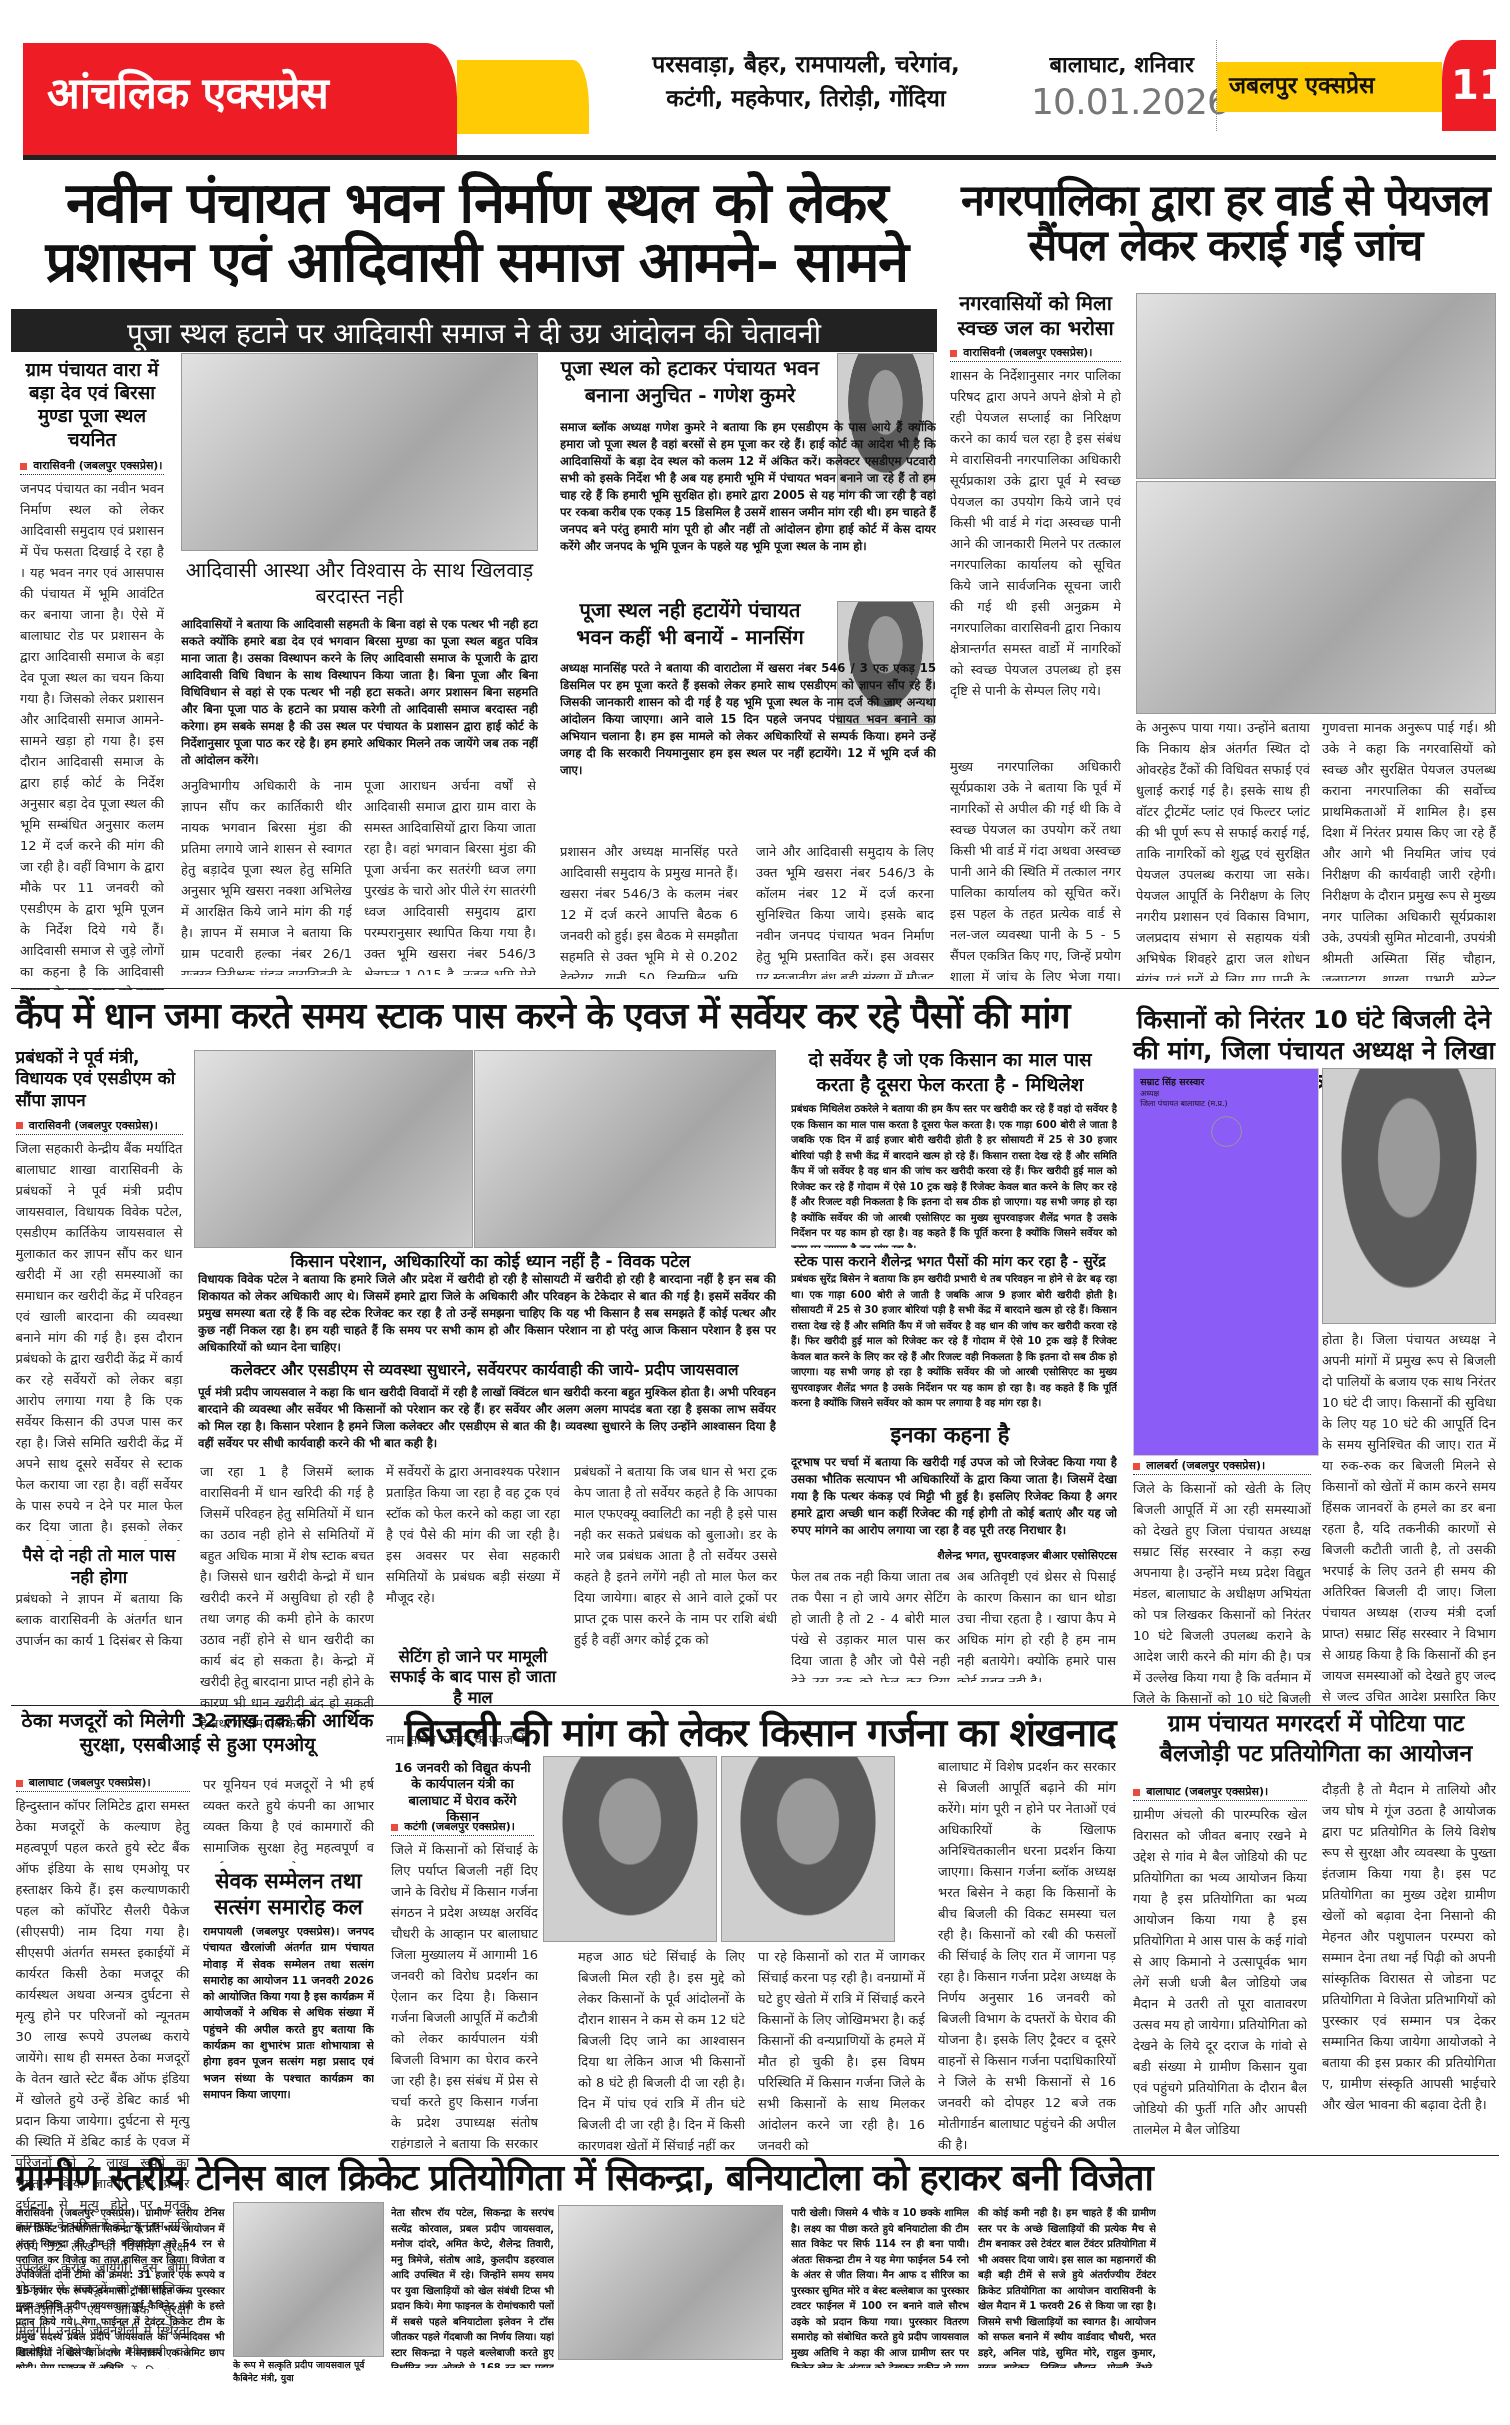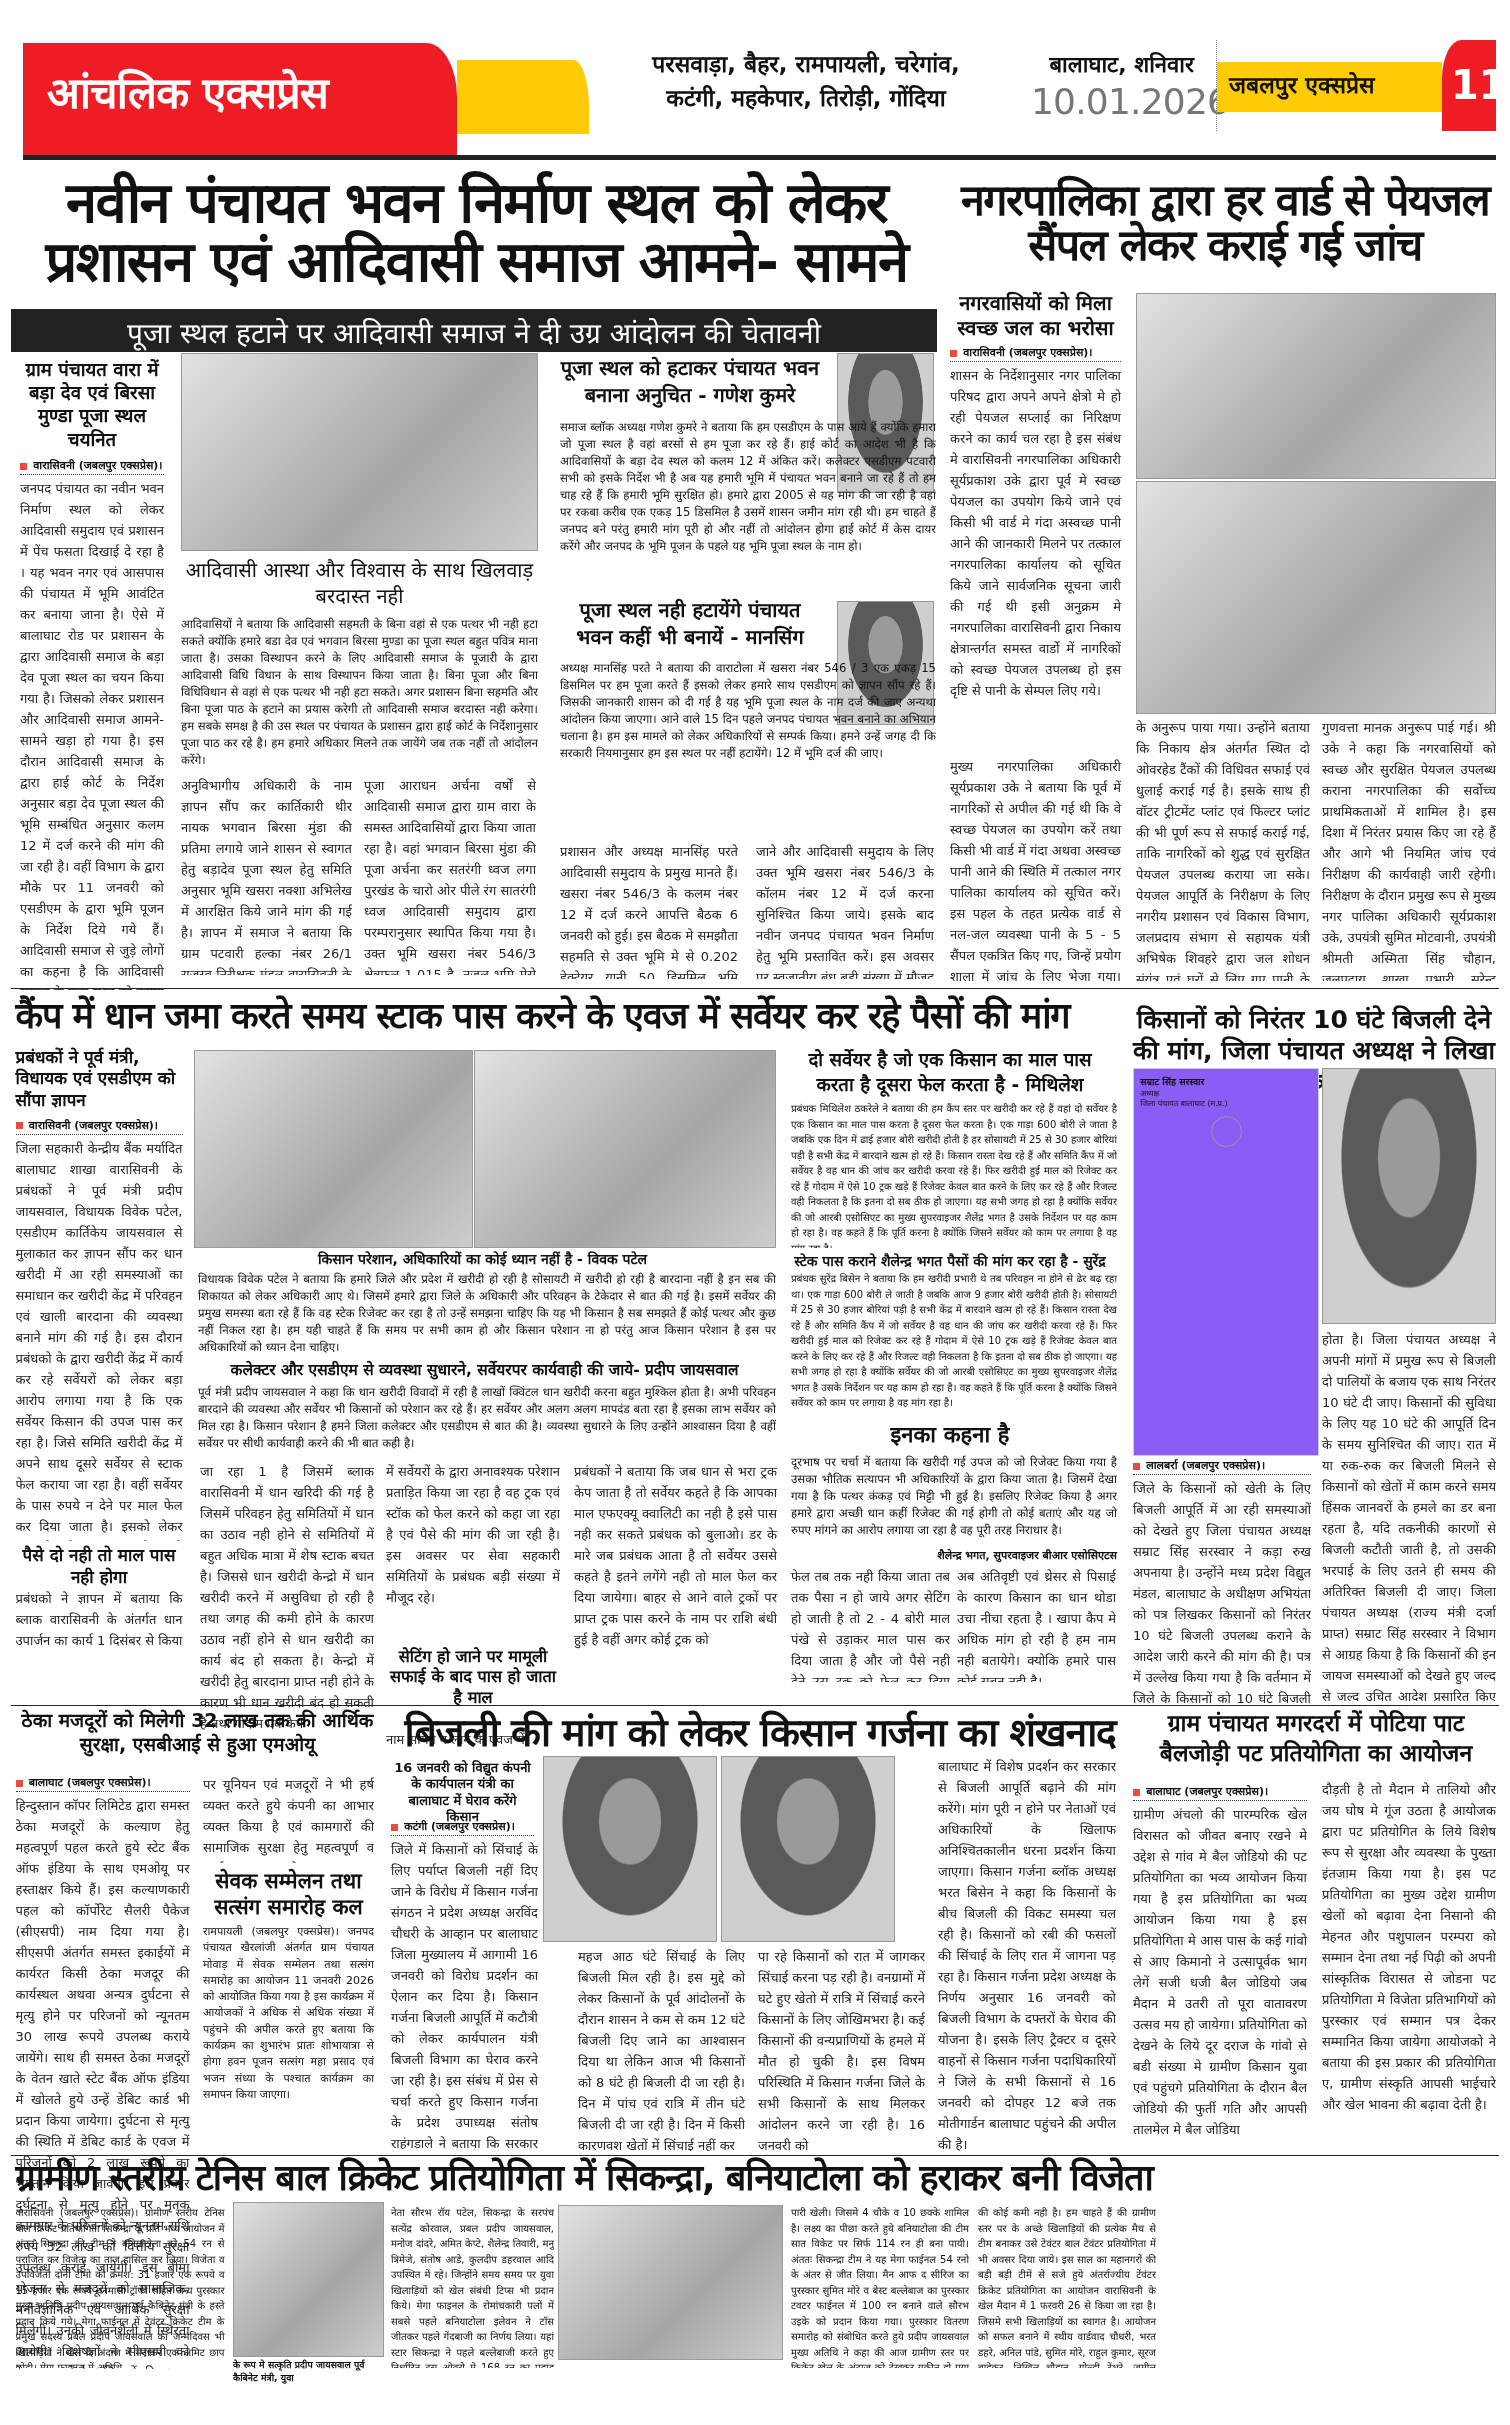--- a/index.html
+++ b/index.html
@@ -29,21 +29,21 @@
   .body-text { font-size: 13px; line-height: 21px; text-align: justify; color: #222; }
   .dateline { font-size: 11px; font-weight: bold; border-bottom: 1.6px dotted #333; padding-bottom: 1.6px; margin-bottom: 3.1px; }
   .bullet-sq { display: inline-block; width: 7px; height: 7px; background: #e94b3c; margin-right: 6.2px; vertical-align: middle; }
   .photo { background: linear-gradient(135deg, #bdbdbd, #6f6f6f 60%, #9c9c9c); border: 0.8px solid #999; }
   .photo.light { background: linear-gradient(135deg, #e2e2e2, #a6a6a6 60%, #cdcdcd); }
   .photo.portrait { background: radial-gradient(ellipse at 50% 35%, #9a9a9a 0 25%, #5a5a5a 26% 55%, #cfcfcf 56%); }
   .letterhead { background: #8b5cf6; border: 0.8px solid #ccc; }
   .rule-h { border-top: 1.6px solid #222; }
   .caption-h { font-size: 20px; font-weight: normal; text-align: center; line-height: 1.3; }
   .sub-bold { font-size: 17px; font-weight: bold; text-align: center; line-height: 1.35; }
-  .small-bold { font-size: 11.6px; line-height: 17px; font-weight: normal; text-align: justify; }
+  .small-bold { font-size: 11.6px; line-height: 17px; font-weight: bold; text-align: justify; }
   .h2 { font-size: 36px; font-weight: bold; letter-spacing: -1.2px; line-height: 1.1; }
   .attr { font-size: 11px; font-weight: bold; text-align: right; }
 </style>
 </head>
 <body>
 
 <div class="abs masthead-red"></div>
 <div class="abs masthead-yellow"></div>
 <div class="abs masthead-title">आंचलिक एक्सप्रेस</div>
 <div class="abs places">
@@ -103,21 +103,21 @@
 <div class="abs" style="left:15.5px;top:1047px;width:167px;">
   <div class="sub-h" style="font-size:17px;text-align:left;">प्रबंधकों ने पूर्व मंत्री, विधायक एवं एसडीएम को सौंपा ज्ञापन</div>
   <div class="dateline" style="margin-top:6.2px;"><span class="bullet-sq"></span><span>वारासिवनी (जबलपुर एक्सप्रेस)।</span></div>
   <div class="body-text" style="height:403px;overflow:hidden;">जिला सहकारी केन्द्रीय बैंक मर्यादित बालाघाट शाखा वारासिवनी के प्रबंधकों ने पूर्व मंत्री प्रदीप जायसवाल, विधायक विवेक पटेल, एसडीएम कार्तिकेय जायसवाल से मुलाकात कर ज्ञापन सौंप कर धान खरीदी में आ रही समस्याओं का समाधान कर खरीदी केंद्र में परिवहन एवं खाली बारदाना की व्यवस्था बनाने मांग की गई है। इस दौरान प्रबंधको के द्वारा खरीदी केंद्र में कार्य कर रहे सर्वेयरों को लेकर बड़ा आरोप लगाया गया है कि एक सर्वेयर किसान की उपज पास कर रहा है। जिसे समिति खरीदी केंद्र में अपने साथ दूसरे सर्वेयर से स्टाक फेल कराया जा रहा है। वहीं सर्वेयर के पास रुपये न देने पर माल फेल कर दिया जाता है। इसको लेकर प्रबंधको के द्वारा उनके बड़े अधिकारियों के नाम से स्टाक पास कराने रुपए की मांग की जा रही है जिससे लेकर सेवा सहकारी समितियों के प्रबंधको सहित कर्मचारियों में भारी आक्रोश व्याप्त है।</div>
   <div class="sub-h" style="font-size:17px;margin-top:4.7px;">पैसे दो नही तो माल पास नही होगा</div>
   <div class="body-text" style="height:85px;overflow:hidden;">प्रबंधको ने ज्ञापन में बताया कि ब्लाक वारासिवनी के अंतर्गत धान उपार्जन का कार्य 1 दिसंबर से किया</div>
 </div>
 <div class="abs photo light" style="left:194px;top:1050px;width:279px;height:198px;"></div>
 <div class="abs photo light" style="left:474px;top:1050px;width:302px;height:198px;"></div>
 
-<div class="abs sub-bold" style="left:192px;top:1250px;width:581px;font-size:14px;">किसान परेशान, अधिकारियों का कोई ध्यान नहीं है - विवक पटेल</div>
+<div class="abs sub-bold" style="left:200px;top:1250px;width:581px;font-size:17px;">किसान परेशान, अधिकारियों का कोई ध्यान नहीं है - विवक पटेल</div>
 <div class="abs small-bold" style="left:198px;top:1271px;width:578px;height:85px;overflow:hidden;">विधायक विवेक पटेल ने बताया कि हमारे जिले और प्रदेश में खरीदी हो रही है सोसायटी में खरीदी हो रही है बारदाना नहीं है इन सब की शिकायत को लेकर अधिकारी आए थे। जिसमें हमारे द्वारा जिले के अधिकारी और परिवहन के टेकेदार से बात की गई है। इसमें सर्वेयर की प्रमुख समस्या बता रहे हैं कि वह स्टेक रिजेक्ट कर रहा है तो उन्हें समझना चाहिए कि यह भी किसान है सब समझते हैं कोई पत्थर और कुछ नहीं निकल रहा है। हम यही चाहते हैं कि समय पर सभी काम हो और किसान परेशान ना हो परंतु आज किसान परेशान है इस पर अधिकारियों को ध्यान देना चाहिए।</div>
 <div class="abs sub-bold" style="left:194px;top:1360px;width:581px;font-size:15.5px;">कलेक्टर और एसडीएम से व्यवस्था सुधारने, सर्वेयरपर कार्यवाही की जाये- प्रदीप जायसवाल</div>
 <div class="abs small-bold" style="left:198px;top:1384px;width:578px;height:74px;overflow:hidden;">पूर्व मंत्री प्रदीप जायसवाल ने कहा कि धान खरीदी विवादों में रही है लाखों क्विंटल धान खरीदी करना बहुत मुश्किल होता है। अभी परिवहन बारदाने की व्यवस्था और सर्वेयर भी किसानों को परेशान कर रहे हैं। हर सर्वेयर और अलग अलग मापदंड बता रहा है इसका लाभ सर्वेयर को मिल रहा है। किसान परेशान है हमने जिला कलेक्टर और एसडीएम से बात की है। व्यवस्था सुधारने के लिए उन्होंने आश्वासन दिया है वहीं सर्वेयर पर सीधी कार्यवाही करने की भी बात कही है।</div>
 
 <div class="abs body-text" style="left:200px;top:1461px;width:174px;height:291px;overflow:hidden;">जा रहा 1 है जिसमें ब्लाक वारासिवनी में धान खरिदी की गई है जिसमें परिवहन हेतु समितियों में धान का उठाव नही होने से समितियों में बहुत अधिक मात्रा में शेष स्टाक बचत है। जिससे धान खरीदी केन्द्रो में धान खरीदी करने में असुविधा हो रही है तथा जगह की कमी होने के कारण उठाव नहीं होने से धान खरीदी का कार्य बंद हो सकता है। केन्द्रो में खरीदी हेतु बारदाना प्राप्त नही होने के कारण भी धान खरीदी बंद हो सकती है तथा गोदाम एवं कैप</div>
 <div class="abs body-text" style="left:386px;top:1461px;width:174px;height:182px;overflow:hidden;">में सर्वेयरों के द्वारा अनावश्यक परेशान प्रताड़ित किया जा रहा है वह ट्रक एवं स्टॉक को फेल करने को कहा जा रहा है एवं पैसे की मांग की जा रही है। इस अवसर पर सेवा सहकारी समितियों के प्रबंधक बड़ी संख्या में मौजूद रहे।</div>
 <div class="abs sub-h" style="left:386px;top:1647px;width:174px;font-size:16.3px;">सेटिंग हो जाने पर मामूली सफाई के बाद पास हो जाता है माल</div>
 <div class="abs body-text" style="left:386px;top:1729px;width:174px;height:23px;overflow:hidden;">नाम सामने न लाने के एवज में</div>
 <div class="abs body-text" style="left:574px;top:1461px;width:203px;height:291px;overflow:hidden;">प्रबंधकों ने बताया कि जब धान से भरा ट्रक केप जाता है तो सर्वेयर कहते है कि आपका माल एफएक्यू क्वालिटी का नही है इसे पास नही कर सकते प्रबंधक को बुलाओ। डर के मारे जब प्रबंधक आता है तो सर्वेयर उससे कहते है इतने लगेंगे नही तो माल फेल कर दिया जायेगा। बाहर से आने वाले ट्रकों पर प्राप्त ट्रक पास करने के नाम पर राशि बंधी हुई है वहीं अगर कोई ट्रक को</div>
 

